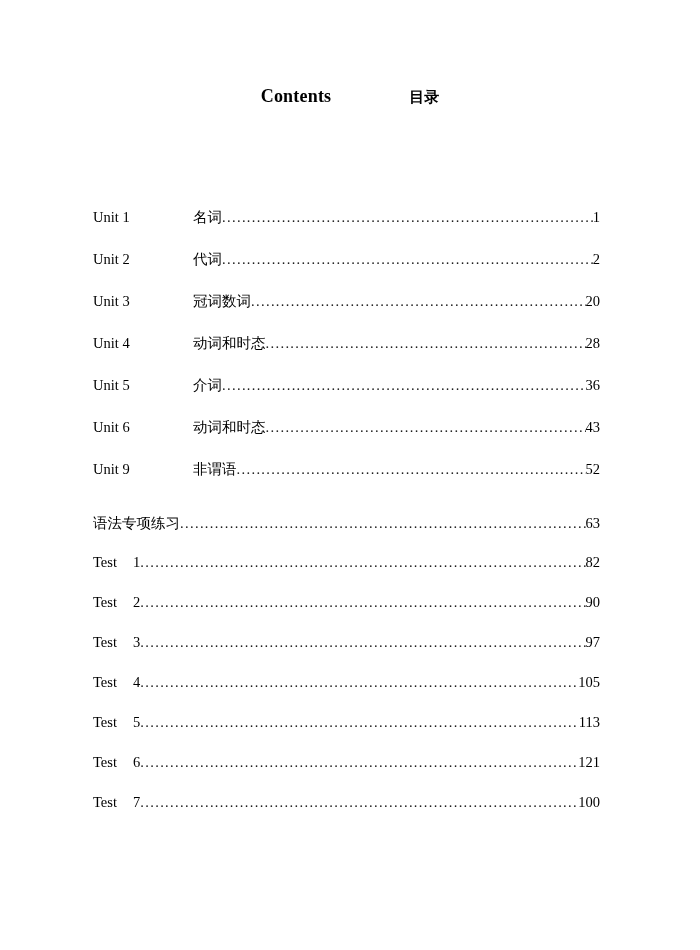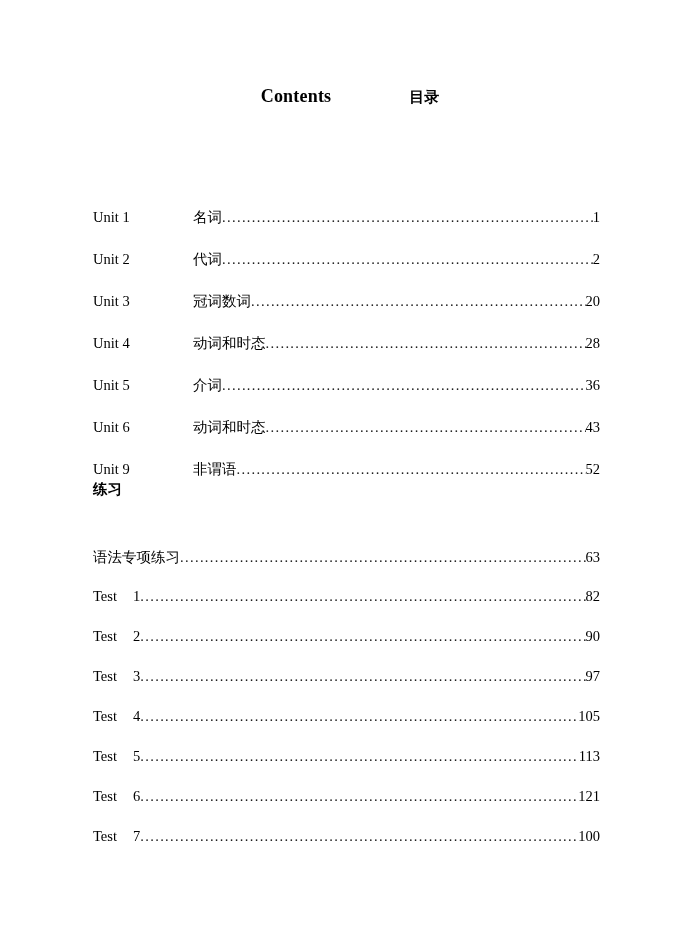--- a/index.html
+++ b/index.html
@@ -165,21 +165,20 @@
         <div class="row">
           <span class="label unit-label">Unit 9</span>
           <span class="title">非谓语</span>
           <span class="leader"> ................................................................................................................................................................</span>
           <span class="pageno">52</span>
         </div>
       </div>
 
     <div class="spacer-12"></div>
 
-    <div class="section-head">练习</div>
 
     <div id="grammar-row">
         <div class="row test-row">
           <span class="title">语法专项练习</span>
           <span class="leader">................................................................................................................................................................</span>
           <span class="pageno">63</span>
         </div>
       </div>
 
     <div id="test-rows">

